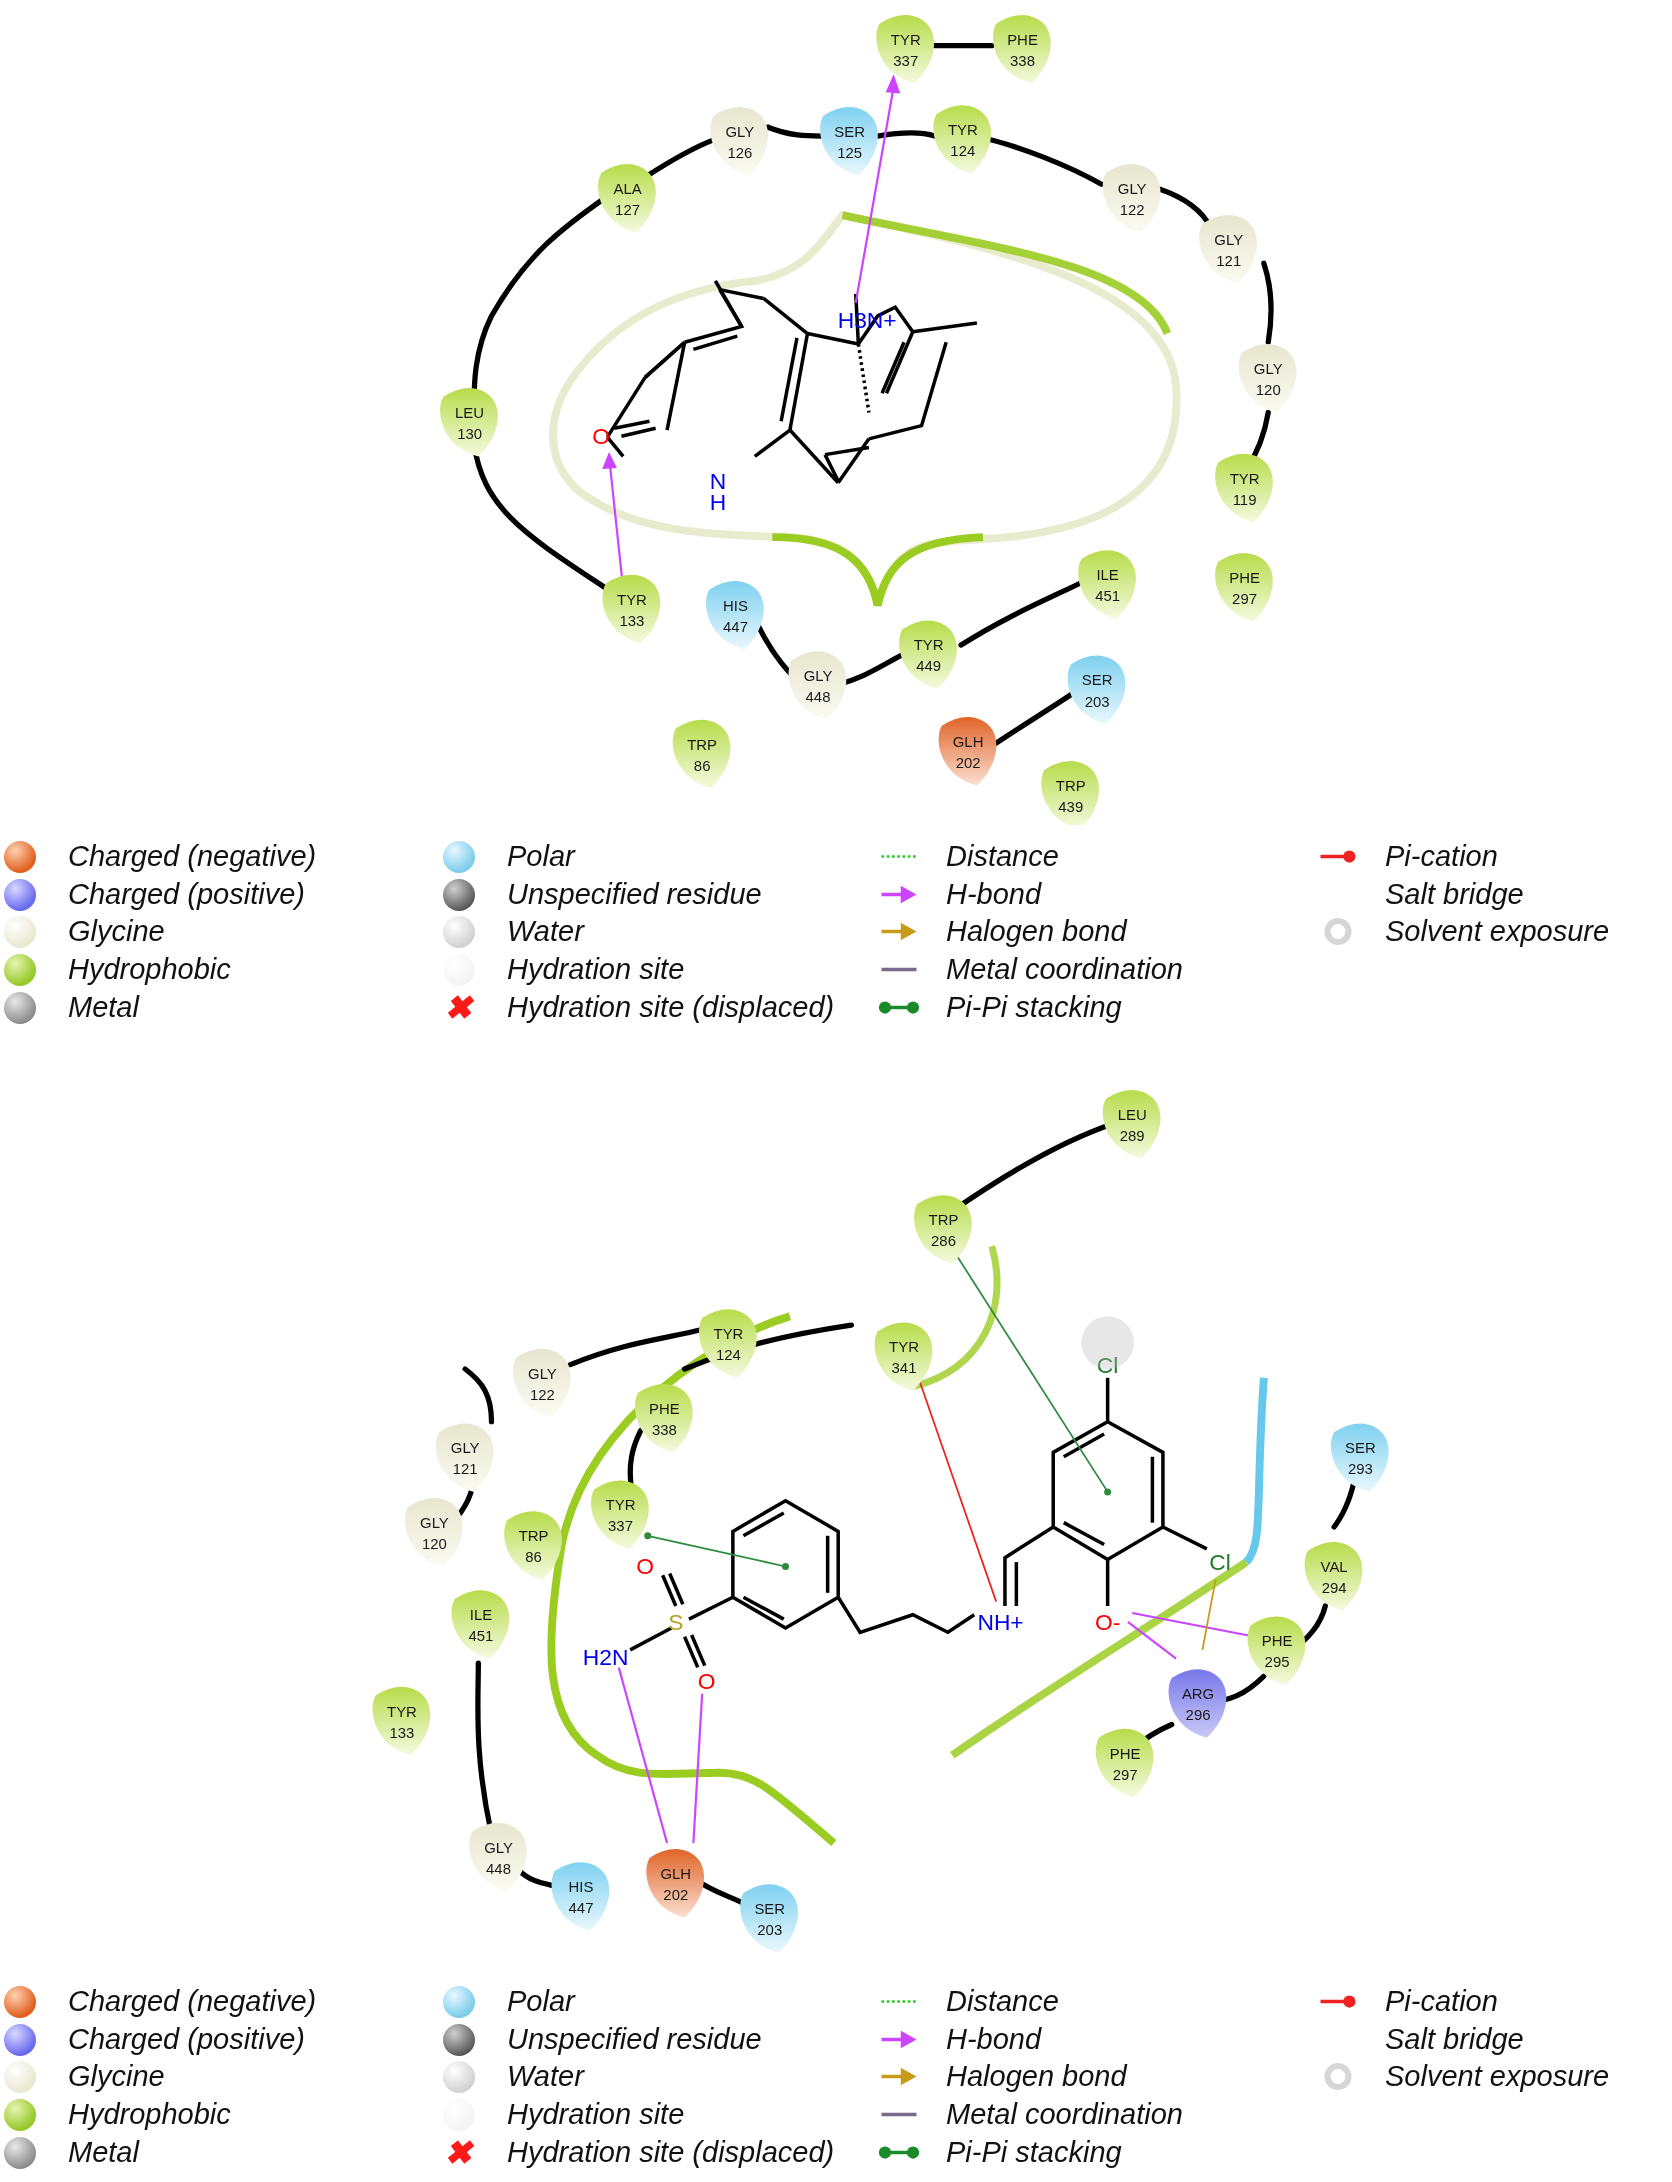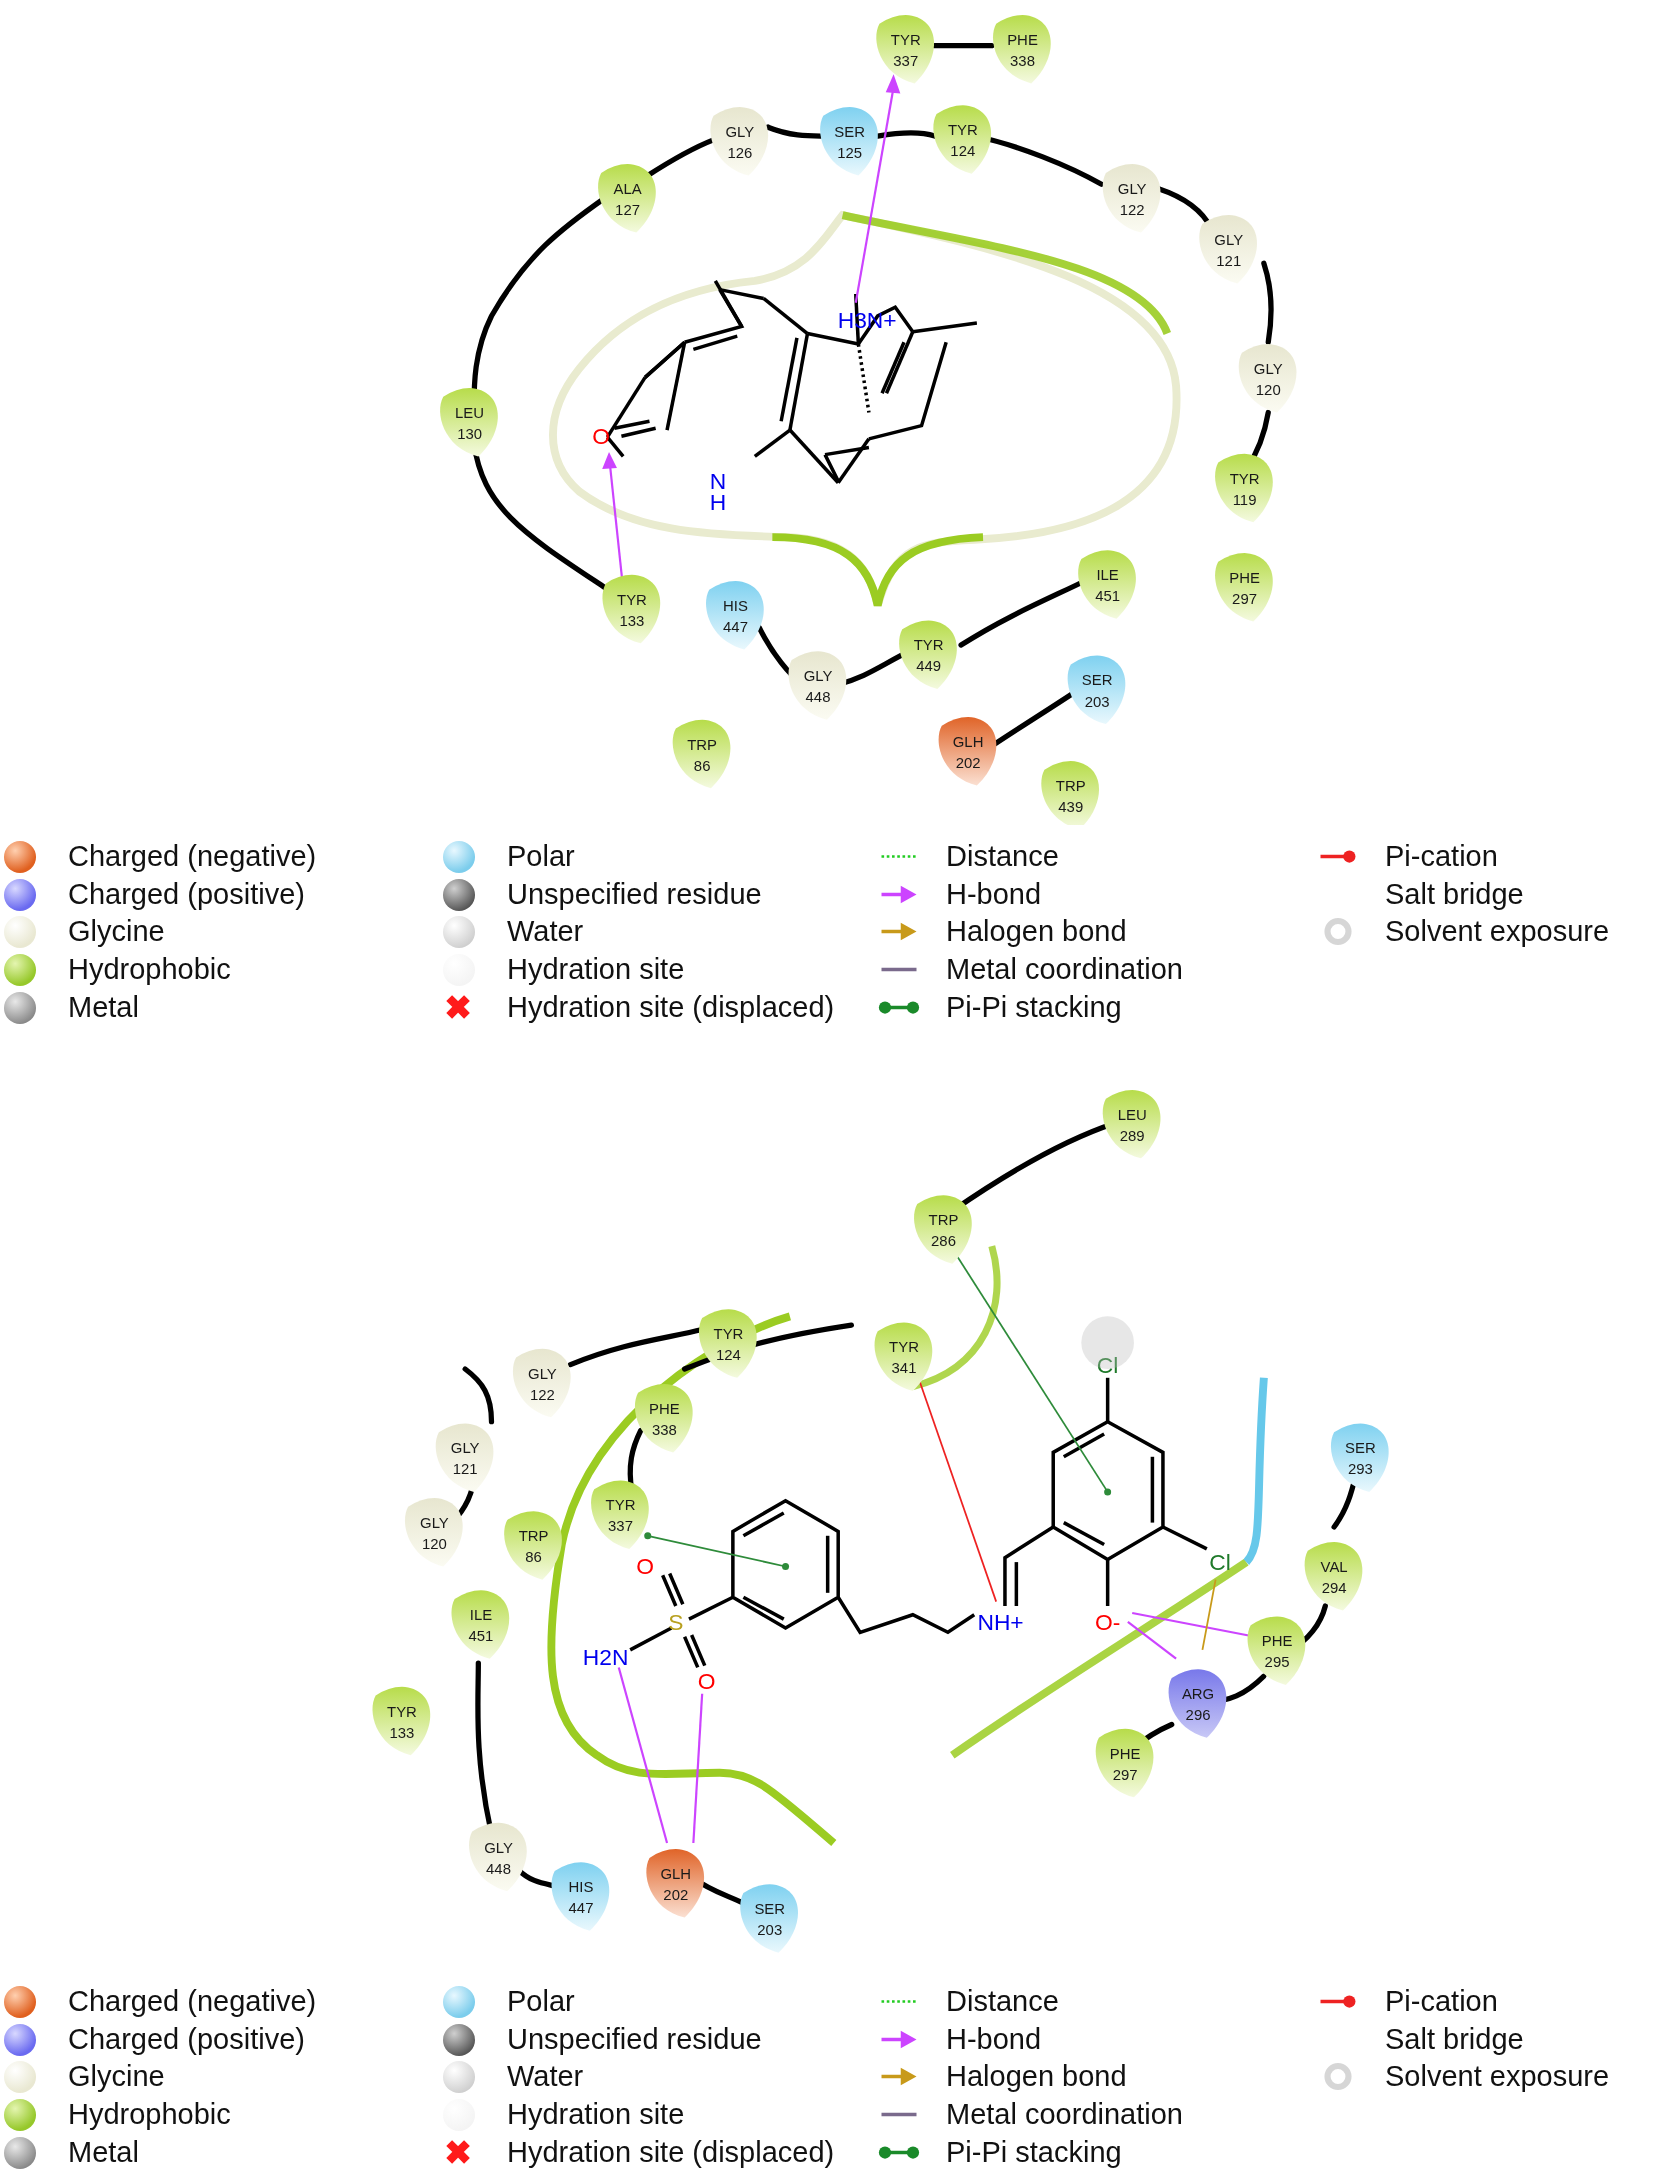--- a/index.html
+++ b/index.html
@@ -4,21 +4,21 @@
 <style>
   html, body { margin:0; padding:0; background:#ffffff; }
   body { width:1672px; height:2182px; position:relative; overflow:hidden;
          font-family:"Liberation Sans", sans-serif; }
   .panel { position:absolute; left:0; width:1672px; }
   #panel-1 { top:0; height:1036px; }
   #panel-2 { top:1088px; height:1094px; }
   svg.diagram { position:absolute; left:0; top:0; }
   .res-label { font-family:"Liberation Sans", sans-serif; font-size:17px; fill:#1a1a1a; text-anchor:middle; }
   .atom { font-family:"Liberation Sans", sans-serif; font-size:26px; text-anchor:middle; dominant-baseline:central; }
-  .legend { position:absolute; font-size:29px; color:#111; }
+  .legend { position:absolute; font-size:29px; color:#111;font-style:italic; }
   .legend-item { position:absolute; height:37px; display:flex; align-items:center; white-space:nowrap; }
   .legend-item .sw { width:42px; height:37px; position:relative; margin-right:26px; flex:0 0 42px; }
   .ball { position:absolute; left:3.5px; top:2.6px; width:32px; height:32px; border-radius:50%; }
   .xmark { position:absolute; left:5.3px; top:0; font-size:33px; color:#ff1a1a; font-weight:bold; line-height:37px; }
 </style>
 </head>
 <body>
 
 <div class="panel" id="panel-1">
   <svg class="diagram" width="1672" height="825" viewBox="0 0 1905 940">

